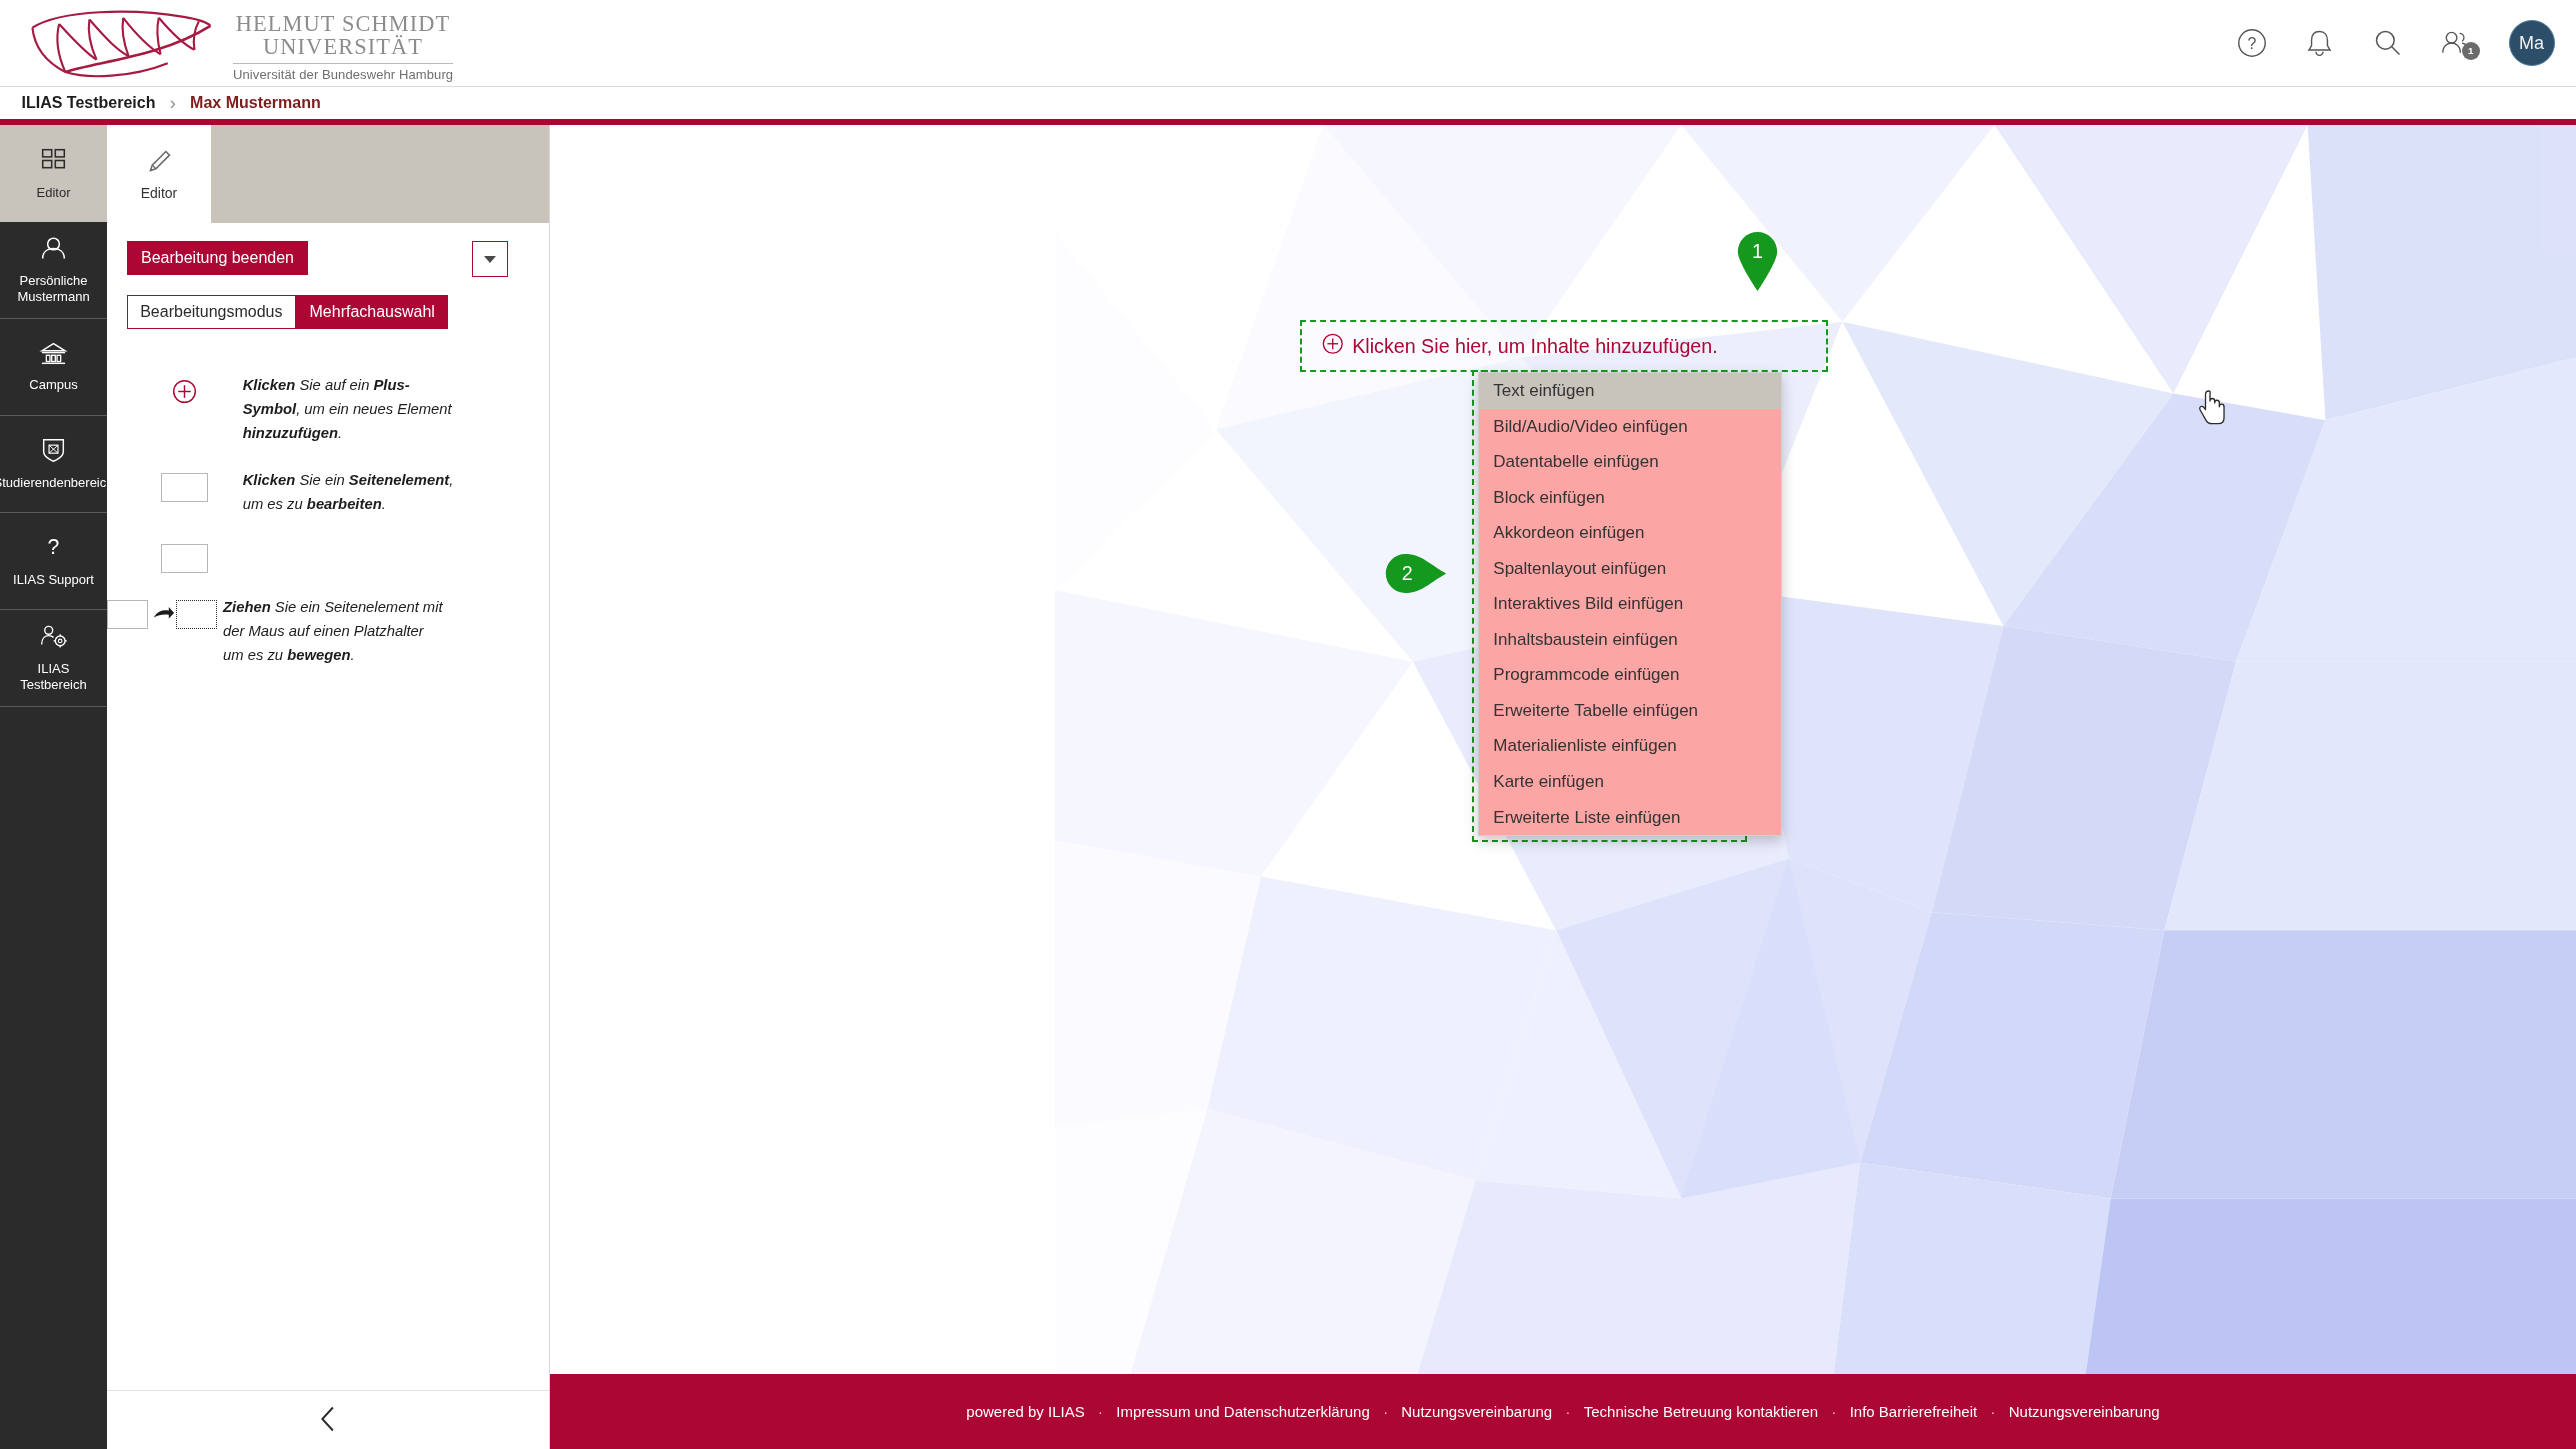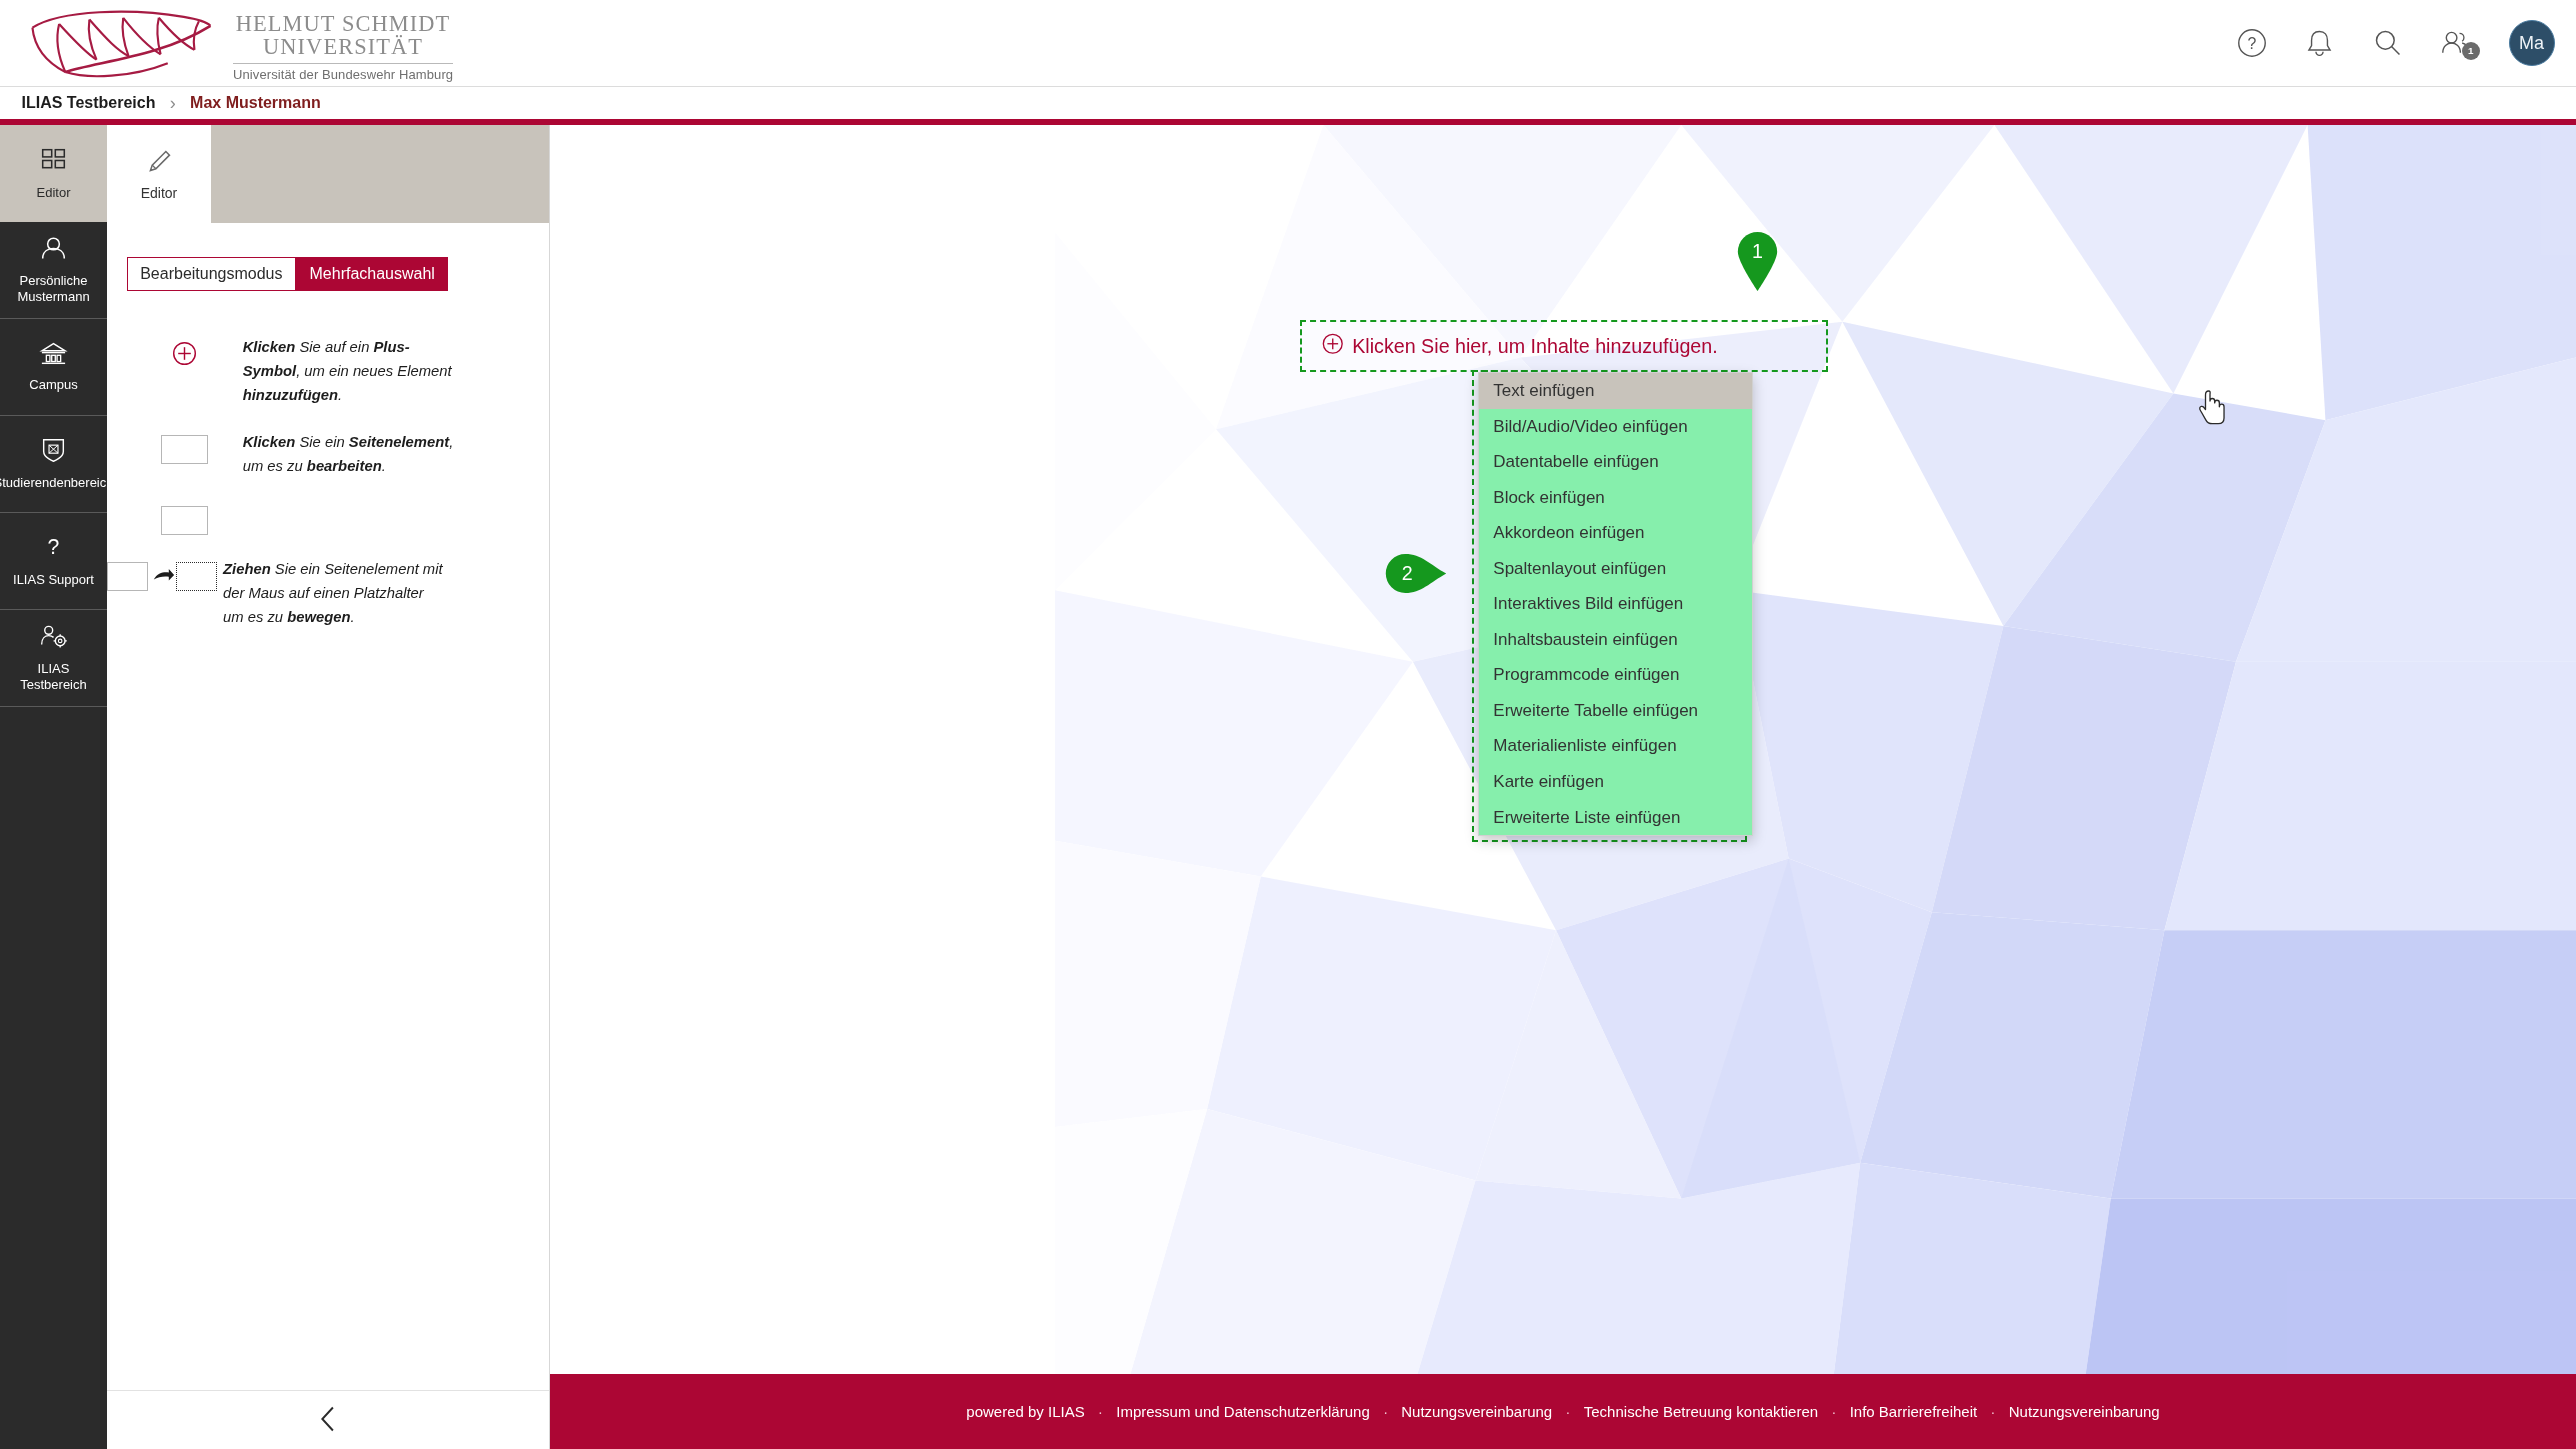--- a/index.html
+++ b/index.html
@@ -141,22 +141,22 @@
     background: transparent; cursor: pointer; z-index: 5;
   }
   .addzone-label { font-size: 19.7px; color: #AC0634; display: flex; align-items: center; gap: 9px; white-space: nowrap; }
 
   
   .dd-outline {
     position: absolute; left: 922px; top: 245px; width: 275px; height: 472px;
     border: 2.7px dashed #15981E; z-index: 6; pointer-events: none;
   }
   .dropdown {
-    position: absolute; left: 928px; top: 247px; width: 275px; z-index: 7;
-    background: #86efac; border: 0.9px solid #d0d0d0;
+    position: absolute; left: 928px; top: 247px; width: 304px; z-index: 7;
+    background: #fca5a5; border: 0.9px solid #d0d0d0;
     box-shadow: 0 5.4px 12.5px rgba(0,0,0,.22);
   }
   .dd-item {
     font-size: 17px; color: #333; padding: 8px 0 8px 14.3px; cursor: pointer; white-space: nowrap;
     line-height: 1.15;
   }
   .dd-item.hover { background: #c8c3bb; }
 
   .marker {
     position: absolute; z-index: 9; display: flex; align-items: center; justify-content: center;
@@ -333,20 +333,26 @@
           <svg width="29" height="29" viewBox="0 0 32 32">
               <path d="M23 5 L27 9 L12 24 L6 26 L8 20 Z" fill="none" stroke="#6a6a6a" stroke-width="1.7"></path>
               <line x1="8" y1="20" x2="12" y2="24" stroke="#6a6a6a" stroke-width="1.5"></line>
             </svg>
         </span>
         <span class="tlabel">Editor</span>
       </div>
     </div>
 
     <div class="slate-body">
+      <div style="position:relative;height:38px;">
+        <button class="btn-primary">Bearbeitung beenden</button>
+        <div class="btn-caret" style="top:0;">
+          <span class="caret-tri"></span>
+        </div>
+      </div>
 
       <div class="seg-row">
         <div class="seg">Bearbeitungsmodus</div>
         <div class="seg active">Mehrfachauswahl</div>
       </div>
 
       <div class="help-list">
 
         <div class="help-row">
           <div class="help-gfx">

